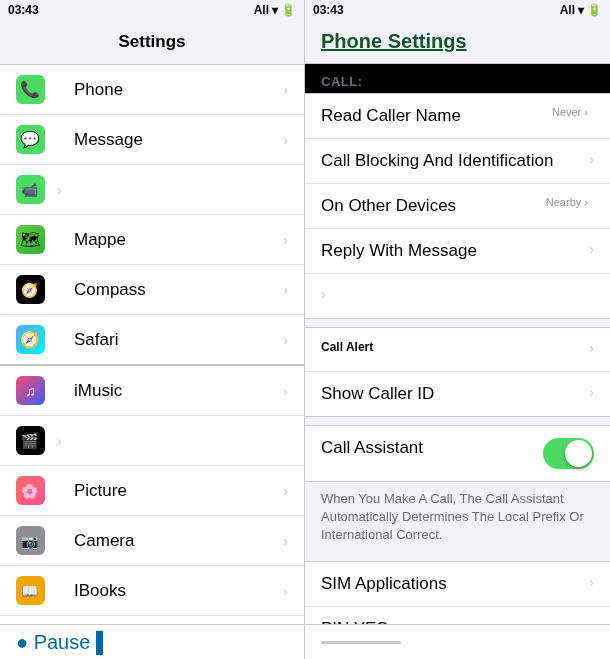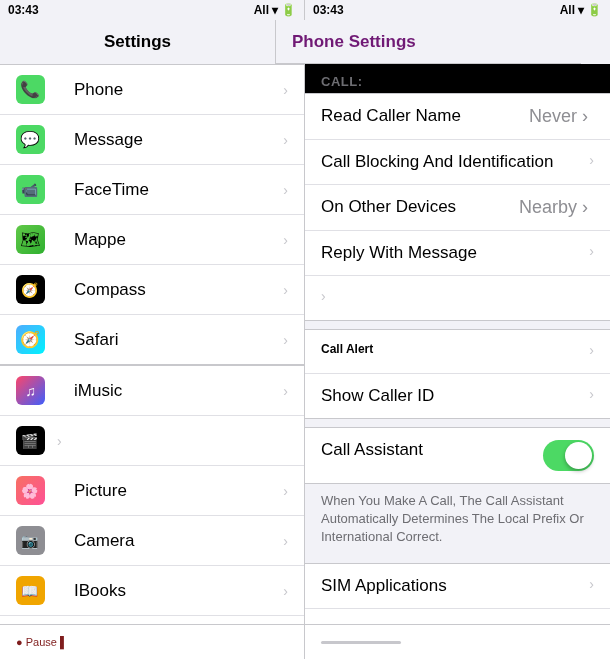--- a/index.html
+++ b/index.html
@@ -87,23 +87,24 @@
     .right-nav-header {
       height: 44px;
       display: flex;
       align-items: center;
       padding: 0 16px;
       background: #f2f2f7;
       border-bottom: 0.5px solid #c8c8cc;
     }
 
     .right-nav-title {
-      font-size: 17px;
+      font-size: 20px;
       font-weight: 600;
-      color: #701a75;
+      color: #14532d;
+      text-decoration: underline;
     }
 
     .call-section-header {
       font-size: 13px;
       font-weight: 600;
       color: #6d6d72;
       padding: 10px 16px 4px;
       text-transform: uppercase;
       letter-spacing: 0.5px;
     }
@@ -122,21 +123,21 @@
       border-bottom: none;
     }
 
     .right-item-label {
       flex: 1;
       font-size: 17px;
       color: #000;
     }
 
     .right-item-value {
-      font-size: 18px;
+      font-size: 11px;
       color: #8e8e93;
       margin-right: 6px;
     }
 
     
     .toggle {
       width: 51px;
       height: 31px;
       border-radius: 16px;
       background: #4cd964;
@@ -224,22 +225,22 @@
       width: 305px;
       height: 100%;
       display: flex;
       align-items: center;
       padding: 0 16px;
       background: #fff;
       border-top: 0.5px solid #c8c8cc;
     }
 
     .bottom-item-text {
-      font-size: 11px;
-      color: #7f1d1d;
+      font-size: 20px;
+      color: #0369a1;
     }
 
     
     .phone-icon { background: #4cd964; }
     .messages-icon { background: #4cd964; }
     .facetime-icon { background: #4cd964; }
     .maps-icon { background: linear-gradient(135deg, #60c848, #30b030); }
     .compass-icon { background: #000; }
     .safari-icon { background: linear-gradient(135deg, #4facfe, #00f2fe); }
     .music-icon { background: linear-gradient(135deg, #fc466b, #3f5efb); }
@@ -268,21 +269,21 @@
       <span>03:43</span>
       <div style="display:flex;align-items:center;gap:3px;">
         <span>All</span>
         <span>▾</span>
         <span>🔋</span>
       </div>
     </div>
   </div>
 
   <div class="dual-panel">
-    <div class="nav-header" style="width:276px; border-right:1px solid #c8c8cc;">
+    <div class="nav-header" style="width:305px; border-right:1px solid #c8c8cc;">
       <span class="nav-title">Settings</span>
     </div>
     <div class="right-nav-header" style="width:305px;">
       <span class="right-nav-title">Phone Settings</span>
     </div>
   </div>
 
   <div class="dual-panel" style="flex:1; overflow:hidden;">
 
     <div class="left-panel" style="height:100%; overflow-y:auto;">
@@ -299,21 +300,20 @@
           <div class="app-icon messages-icon">
             <span style="color:white; font-size:16px;">💬</span>
           </div>
           <span class="item-label">Message</span>
           <span class="chevron">›</span>
         </div>
         <div class="settings-item">
           <div class="app-icon facetime-icon">
             <span style="color:white; font-size:14px;">📹</span>
           </div>
-          <span class="item-label">FaceTime</span>
           <span class="chevron">›</span>
         </div>
         <div class="settings-item">
           <div class="app-icon maps-icon">
             <span style="font-size:16px;">🗺</span>
           </div>
           <span class="item-label">Mappe</span>
           <span class="chevron">›</span>
         </div>
         <div class="settings-item">

